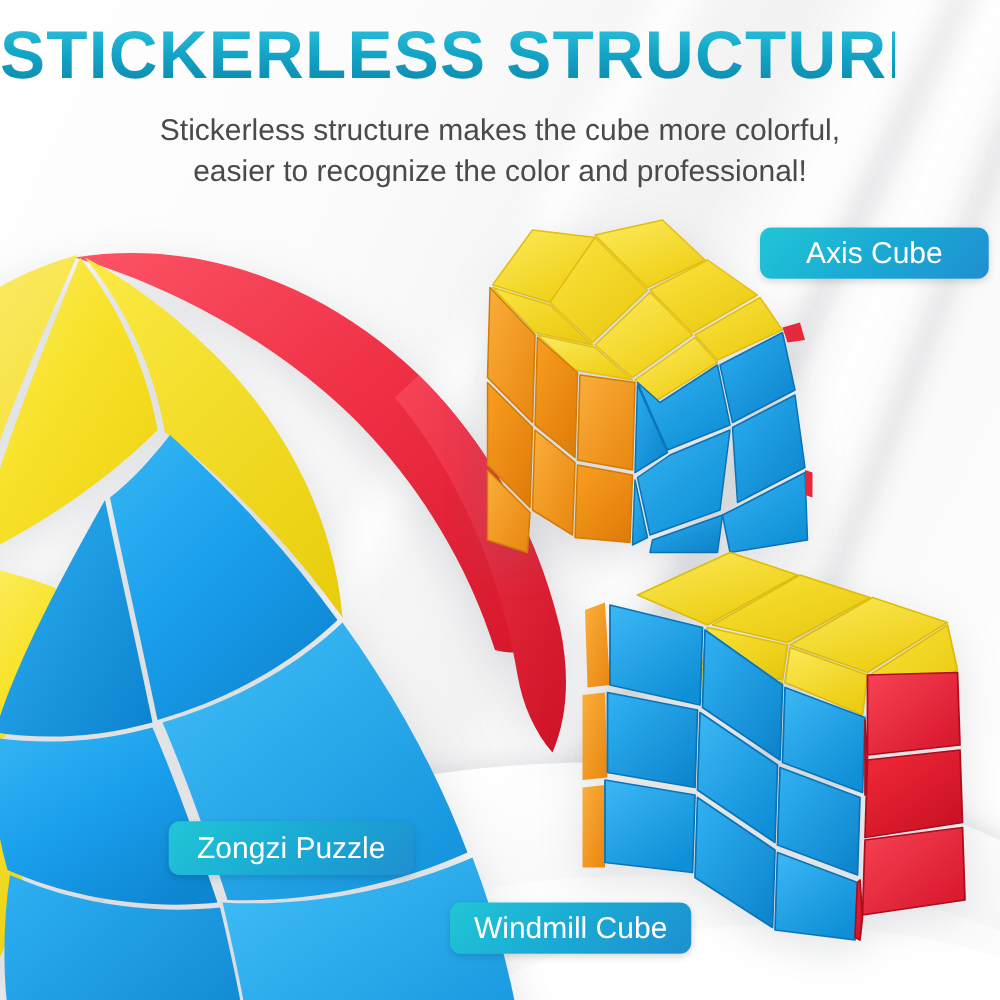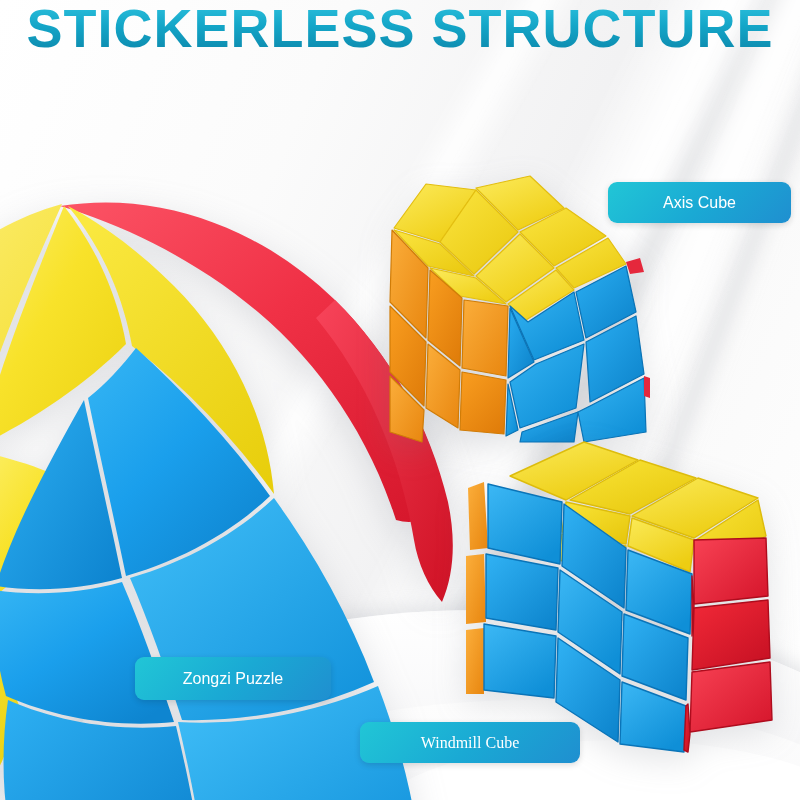--- a/index.html
+++ b/index.html
@@ -56,21 +56,21 @@
     width:760px; height:300px; left:150px; top:700px;
     background:linear-gradient(180deg,#fdfdfd 0%,#f4f4f6 100%);
   }
   .w3 {
     width:520px; height:190px; left:360px; top:740px;
     background:#ffffff; opacity:.85;
   }
 
   
   .headline {
-    position:absolute; left:0; top:0; width:800px;
+    position:absolute; left:0; top:16px; width:716px;
     text-align:center;
     font-size:54px;
     font-weight:bold;
     letter-spacing:1px;
     line-height:1.05;
     background:linear-gradient(180deg,#2fc3df 0%,#14a6c8 45%,#0b84a8 100%);
     -webkit-background-clip:text;
     background-clip:text;
     color:transparent;
     -webkit-text-fill-color:transparent;
@@ -83,30 +83,30 @@
     line-height:1.38;
     color:#4a4a4a;
   }
   .subtitle .line { display:block; }
 
   
   .badge {
     position:absolute;
     display:flex; align-items:center; justify-content:center;
     color:#ffffff;
-    font-size:16px;
+    font-size:24px;
     border-radius:9px;
     background:linear-gradient(135deg,#21c6d6 0%,#1aa9d4 52%,#1f8fd0 100%);
     box-shadow:0 2px 6px rgba(0,0,0,.14);
     white-space:nowrap;
     padding:0 18px;
   }
   .badge-axis     { left:608px; top:182px; width:183px; height:41px; }
   .badge-zongzi   { left:135px; top:657px; width:196px; height:43px; }
-  .badge-windmill { left:360px; top:722px; width:220px; height:41px;font-family:Liberation Serif, serif; }
+  .badge-windmill { left:360px; top:722px; width:193px; height:41px; }
 
   
   #zongzi {
     position:absolute; left:-170px; top:188px;
     width:640px; height:520px;
   }
   .z-body {
     position:absolute; inset:0;
     filter:drop-shadow(0 10px 18px rgba(120,125,135,.22));
   }
@@ -359,20 +359,24 @@
         <path d="M226 144 L228 174 L226 204 Z" fill="url(#wr2)"></path>
         <path d="M228 176 L302 168 L304 226 L226 238 Z" fill="url(#wr2)"></path>
         <path d="M226 240 L304 230 L306 288 L224 300 Z" fill="url(#wr)"></path>
         <path d="M222 272 L224 302 L222 320 L218 318 L220 274 Z" fill="url(#wr2)"></path>
       </g>
     </svg>
   </div>
 
   <h1 class="headline">STICKERLESS  STRUCTURE</h1>
 
+  <div class="subtitle">
+    <span class="line">Stickerless structure makes the cube more colorful,</span>
+    <span class="line">easier to recognize the color and professional!</span>
+  </div>
 
   <div class="badge badge-axis">Axis Cube</div>
 
   <div class="badge badge-zongzi">Zongzi Puzzle</div>
 
   <div class="badge badge-windmill">Windmill Cube</div>
 
 </div>
 
 </body></html>

